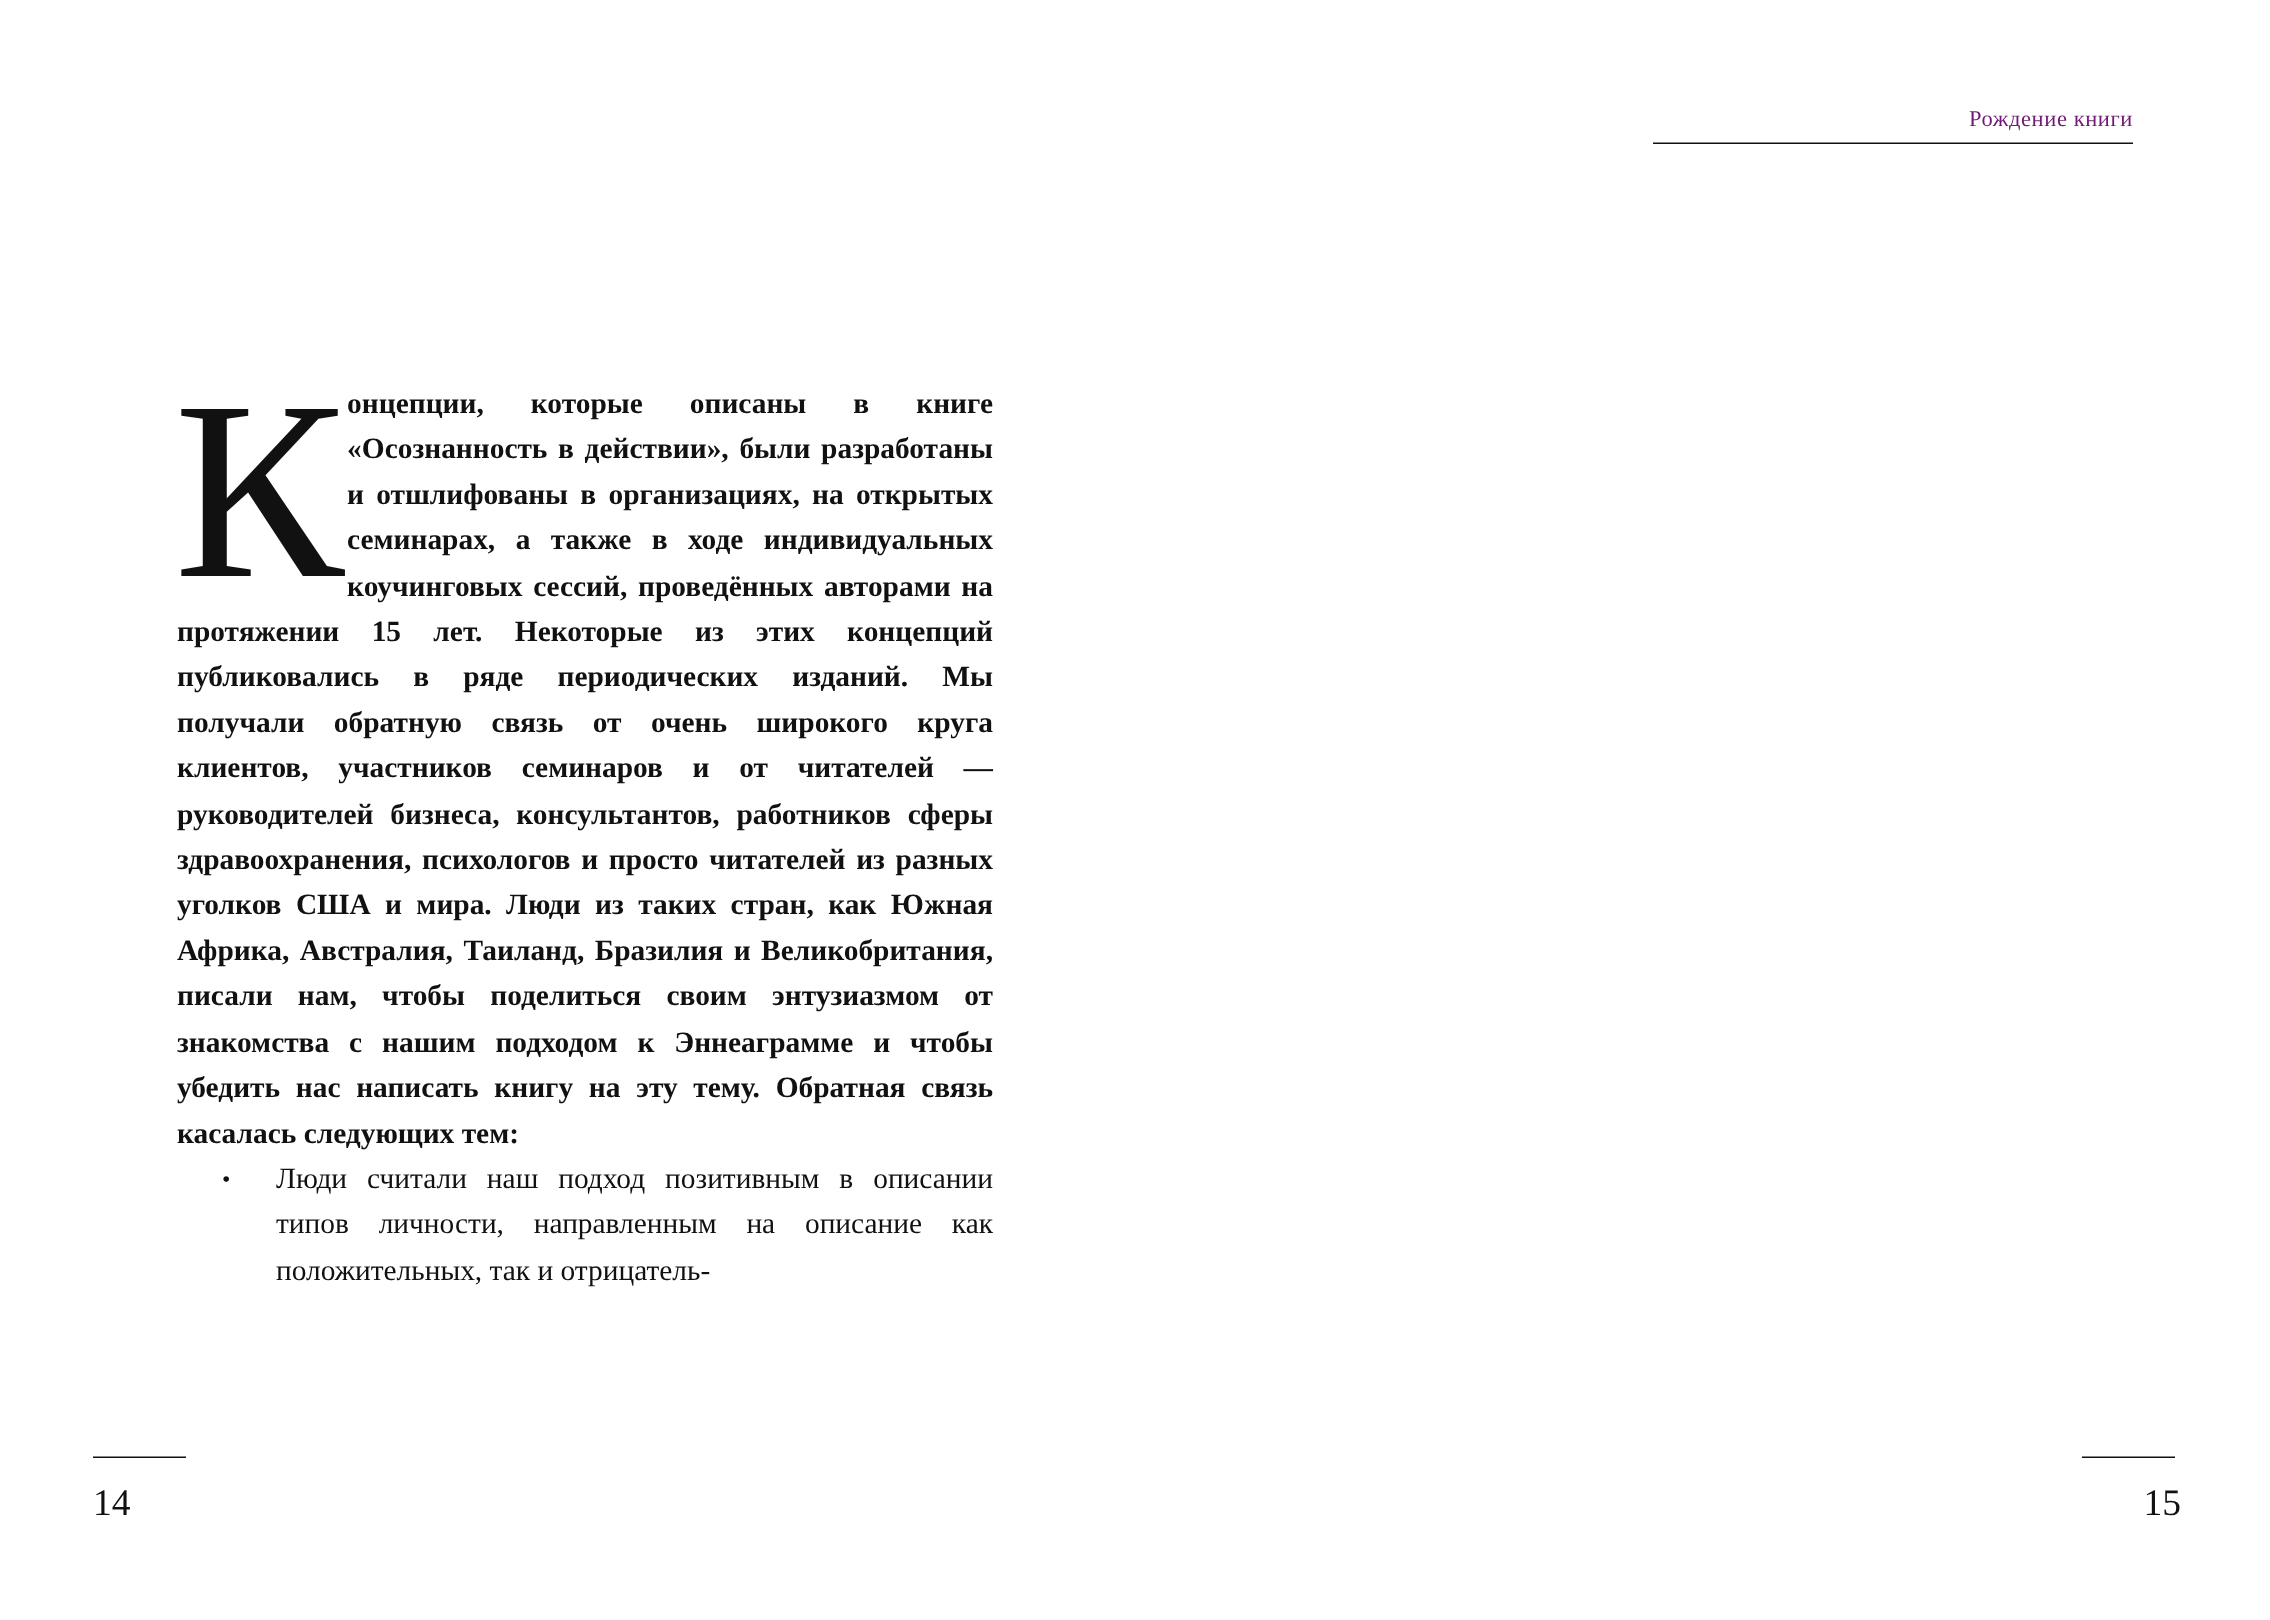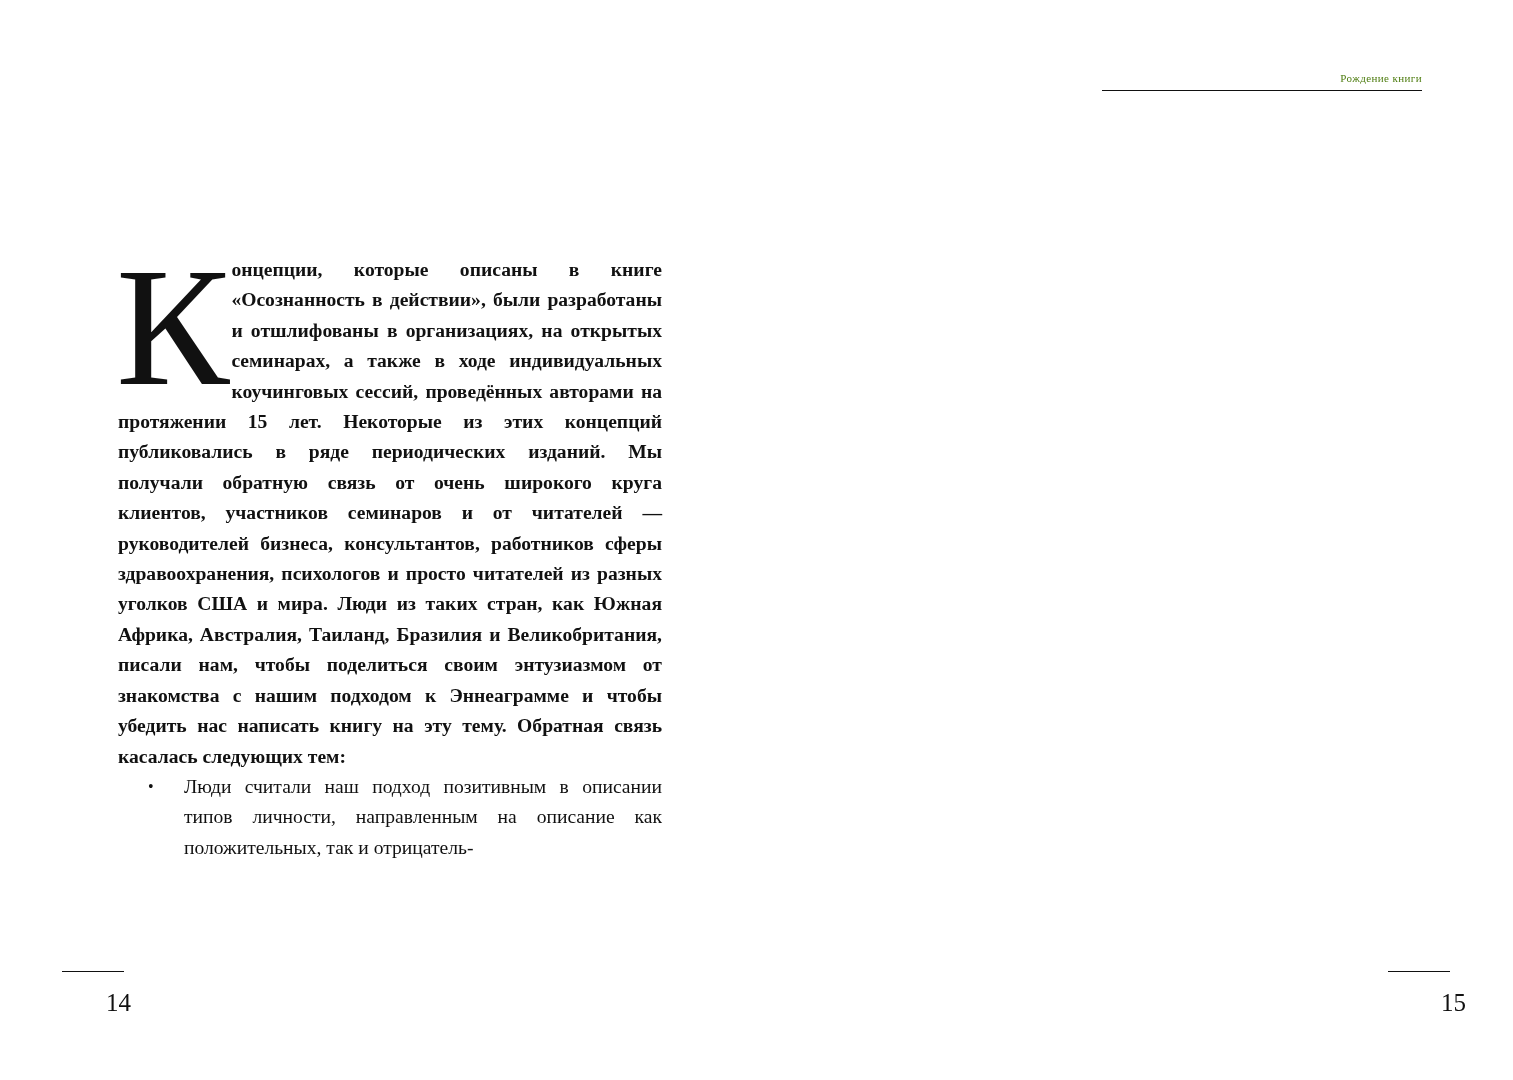--- a/index.html
+++ b/index.html
@@ -33,23 +33,23 @@
     padding: 0;
   }
 
   
   .running-head {
     position: absolute;
     top: 72px;
     right: 90px;
     width: 320px;
     text-align: right;
-    font-size: 11px;
+    font-size: 15px;
     letter-spacing: 0.4px;
-    color: #4d7c0f;
+    color: #701a75;
   }
   .running-head .rh-text {
     display: block;
     padding-bottom: 6px;
   }
   .running-head .rh-rule {
     display: block;
     border-bottom: 1.4px solid #111;
     width: 100%;
   }
@@ -115,27 +115,26 @@
   }
   .gap-before {
     margin-top: 30px;
   }
 
   
   .folio {
     position: absolute;
     bottom: 63px;
     font-size: 25px;
-    margin-left: 44px;
   }
   .folio-left {
     left: 62px;
   }
   .folio-right {
-    right: 46px;
+    right: 58px;
   }
   .folio-rule {
     position: absolute;
     bottom: 108px;
     width: 62px;
     border-bottom: 1.4px solid #111;
   }
   .folio-rule-left {
     left: 62px;
   }

